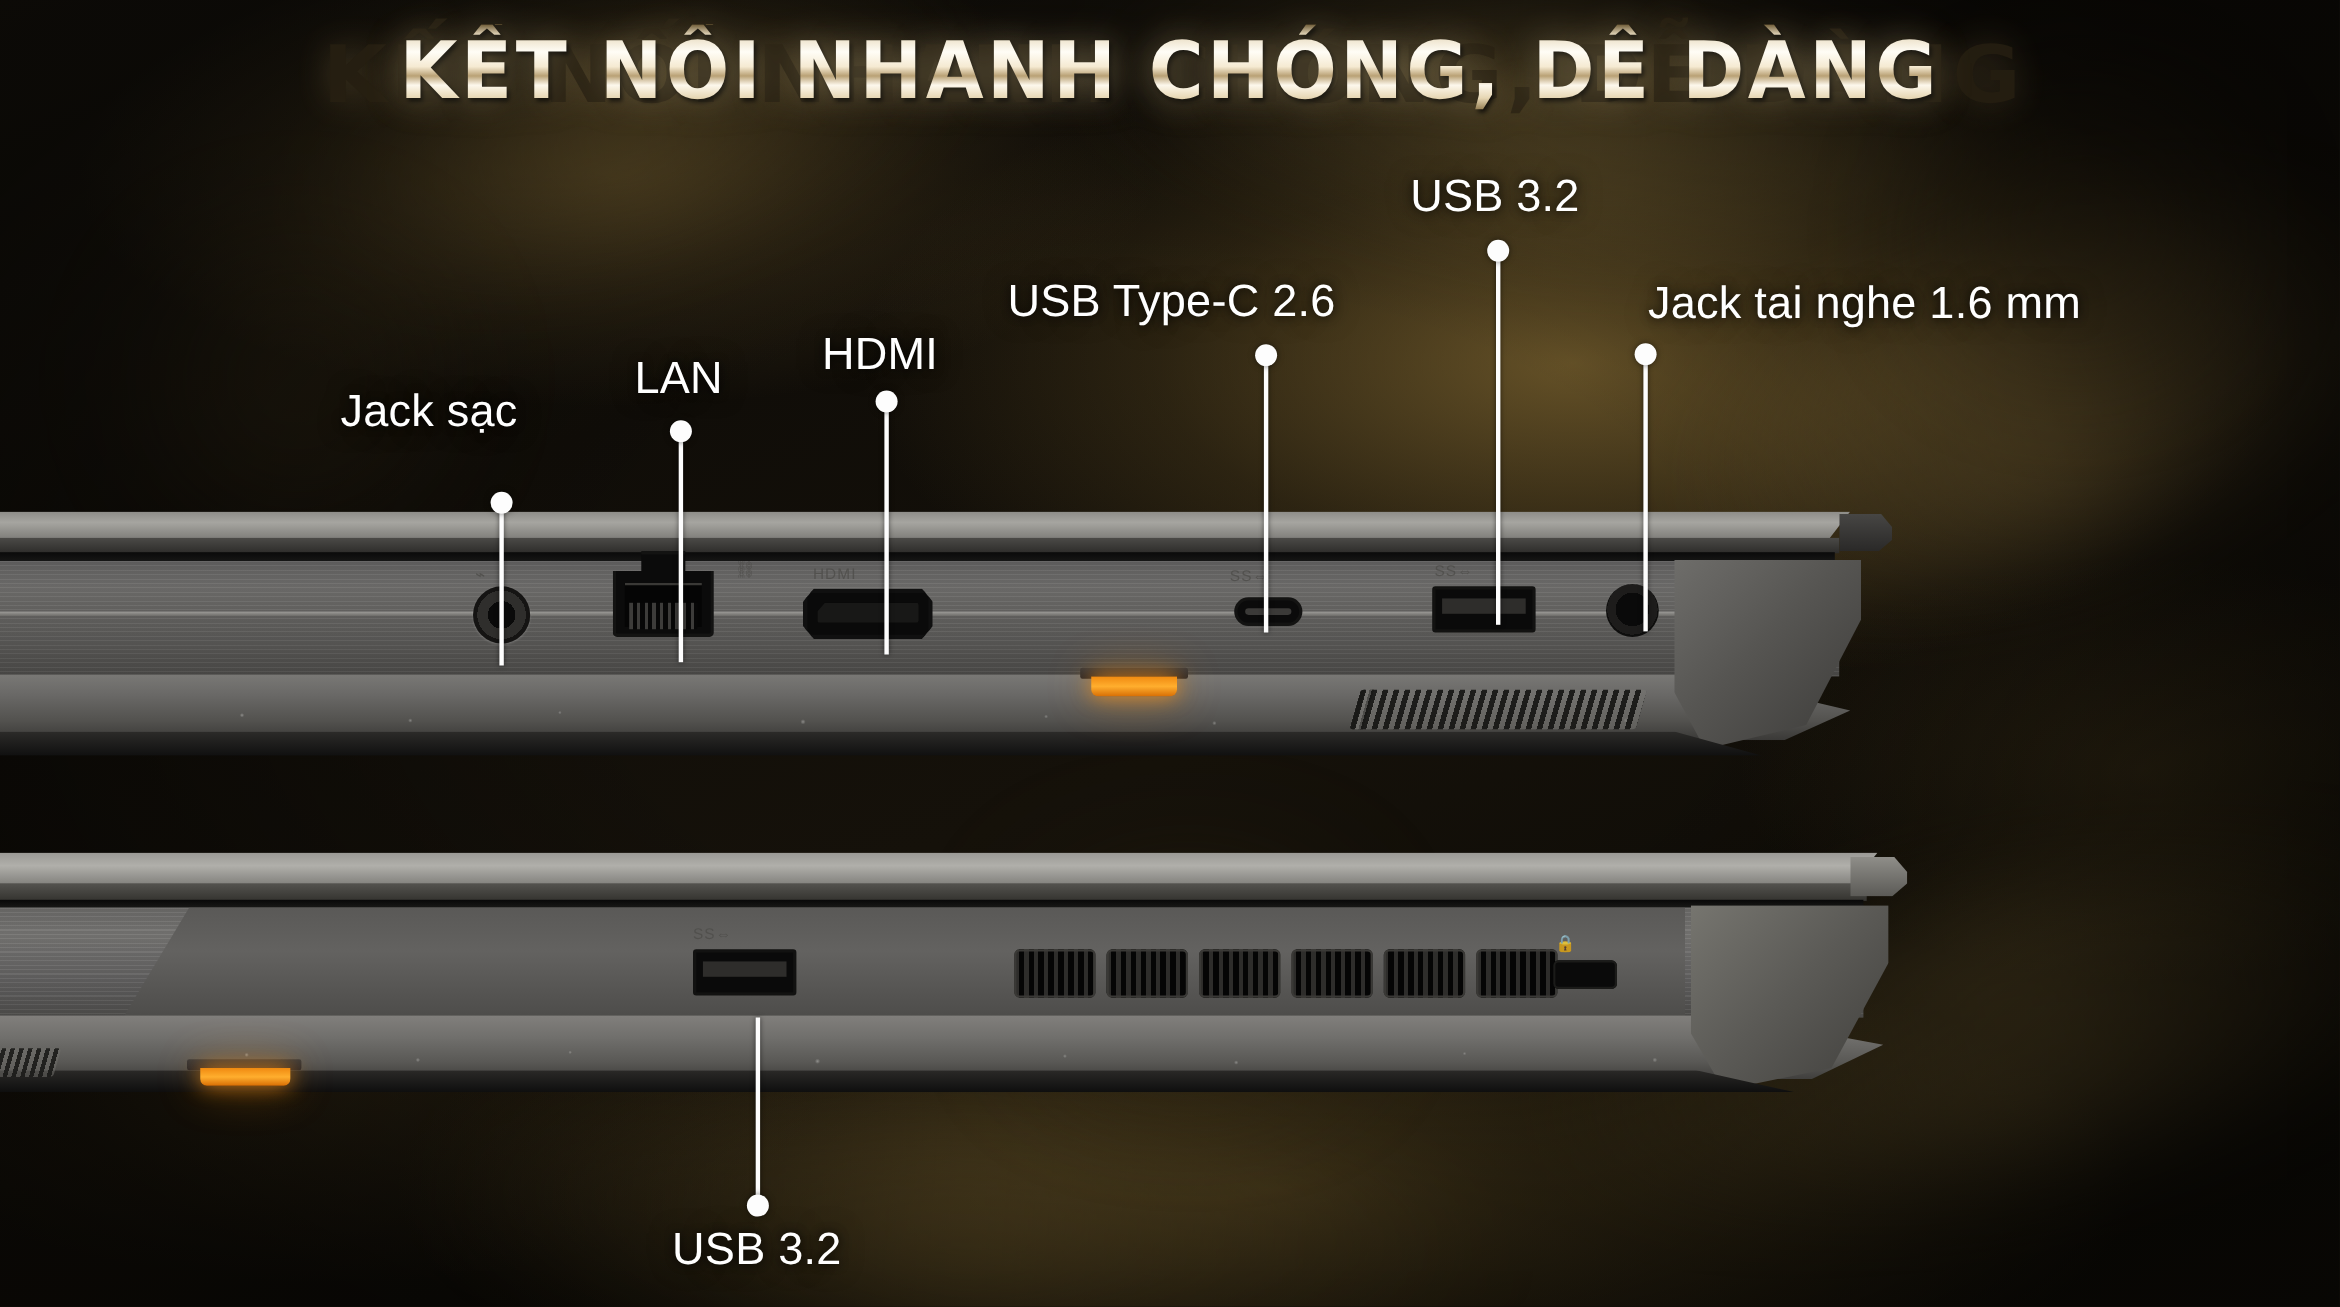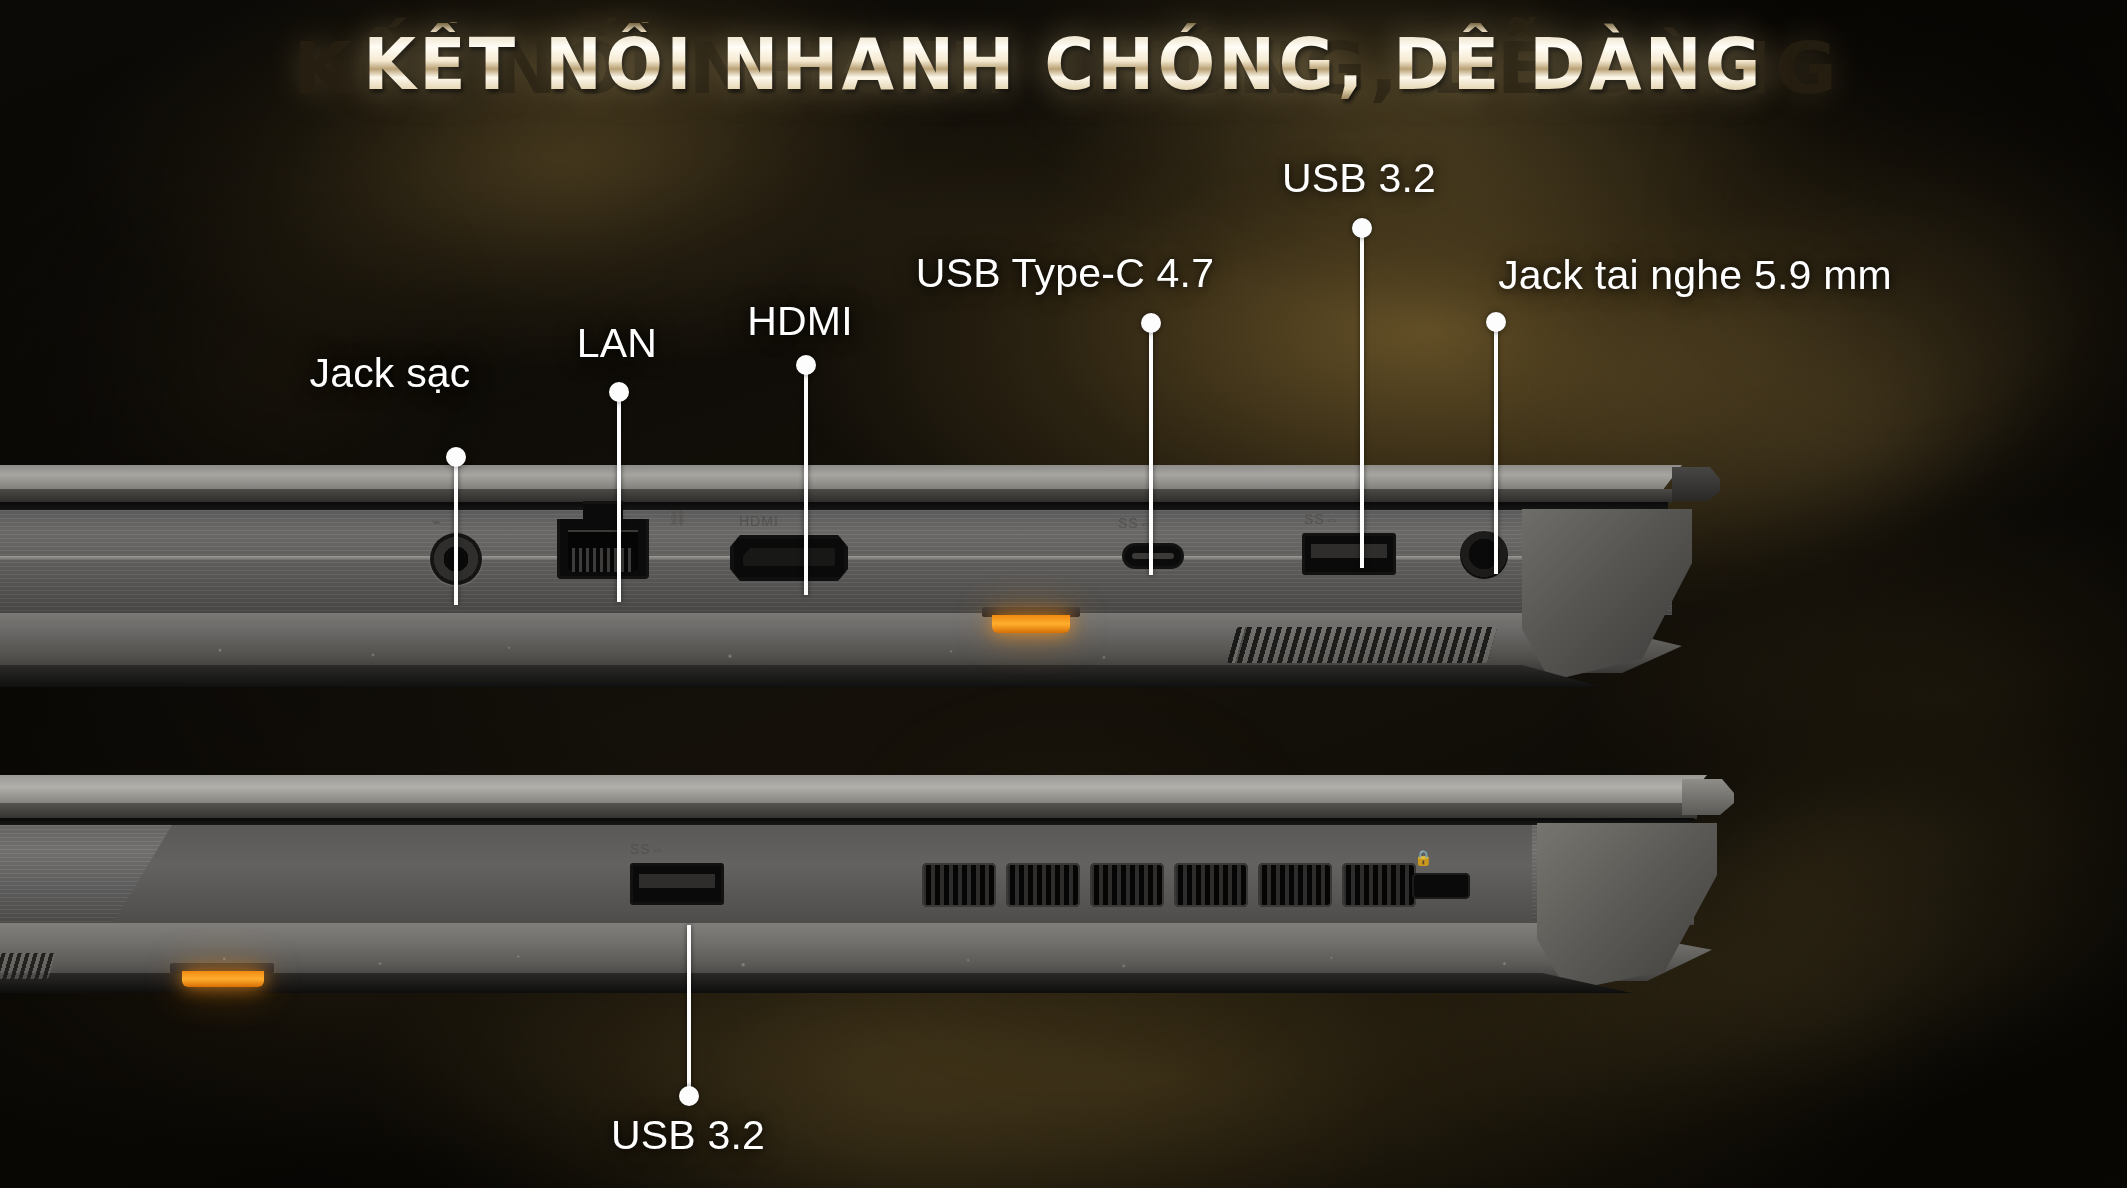--- a/index.html
+++ b/index.html
@@ -397,33 +397,33 @@
     <div class="dot" style="left:619px; top:392px;"></div>
   </div>
 
   <div class="callout">
     <div class="lbl" style="left:800px; top:298px;">HDMI</div>
     <div class="leader" style="left:806px; top:365px; height:230px;"></div>
     <div class="dot" style="left:806px; top:365px;"></div>
   </div>
 
   <div class="callout">
-    <div class="lbl" style="left:1065px; top:250px;">USB Type-C 4.7</div>
+    <div class="lbl" style="left:1065px; top:250px;">USB Type-C 2.6</div>
     <div class="leader" style="left:1151px; top:323px; height:252px;"></div>
     <div class="dot" style="left:1151px; top:323px;"></div>
   </div>
 
   <div class="callout">
     <div class="lbl" style="left:1359px; top:155px;">USB 3.2</div>
     <div class="leader" style="left:1362px; top:228px; height:340px;"></div>
     <div class="dot" style="left:1362px; top:228px;"></div>
   </div>
 
   <div class="callout">
-    <div class="lbl" style="left:1695px; top:252px;">Jack tai nghe 5.9 mm</div>
+    <div class="lbl" style="left:1695px; top:252px;">Jack tai nghe 1.6 mm</div>
     <div class="leader" style="left:1496px; top:322px; height:252px;"></div>
     <div class="dot" style="left:1496px; top:322px;"></div>
   </div>
 
   <div class="callout">
     <div class="lbl" style="left:688px; top:1112px;">USB 3.2</div>
     <div class="leader" style="left:689px; top:925px; height:172px;"></div>
     <div class="dot" style="left:689px; top:1096px;"></div>
   </div>
 

